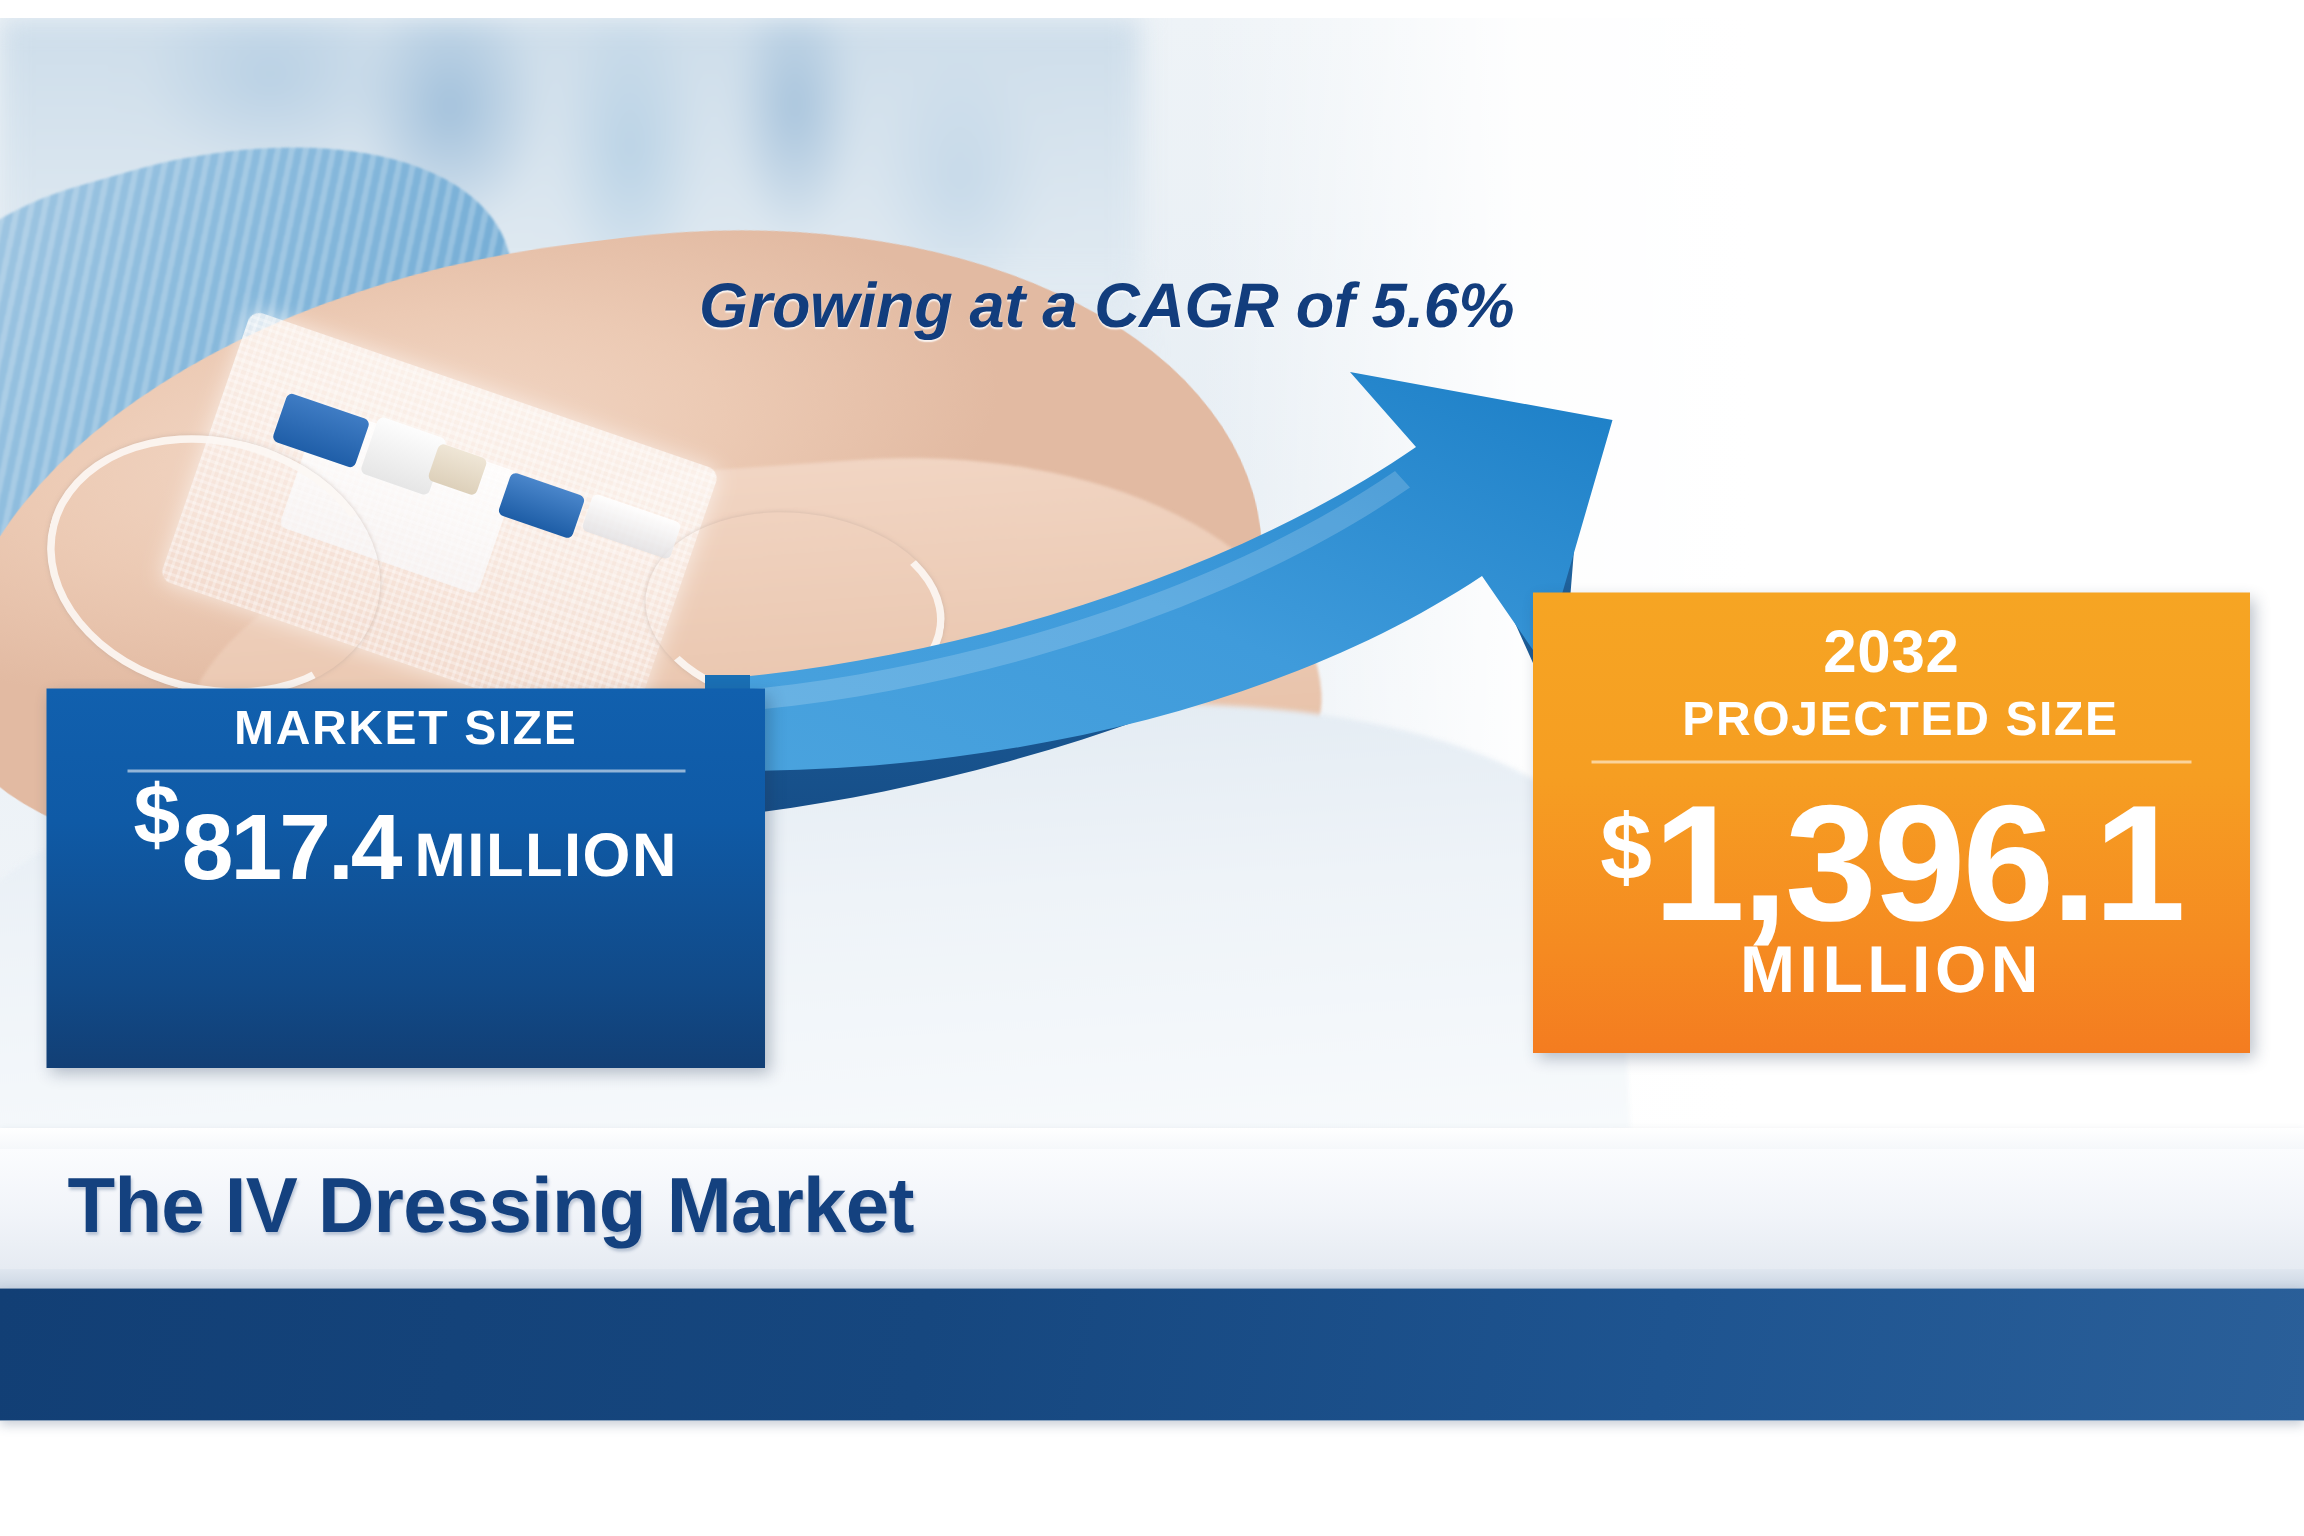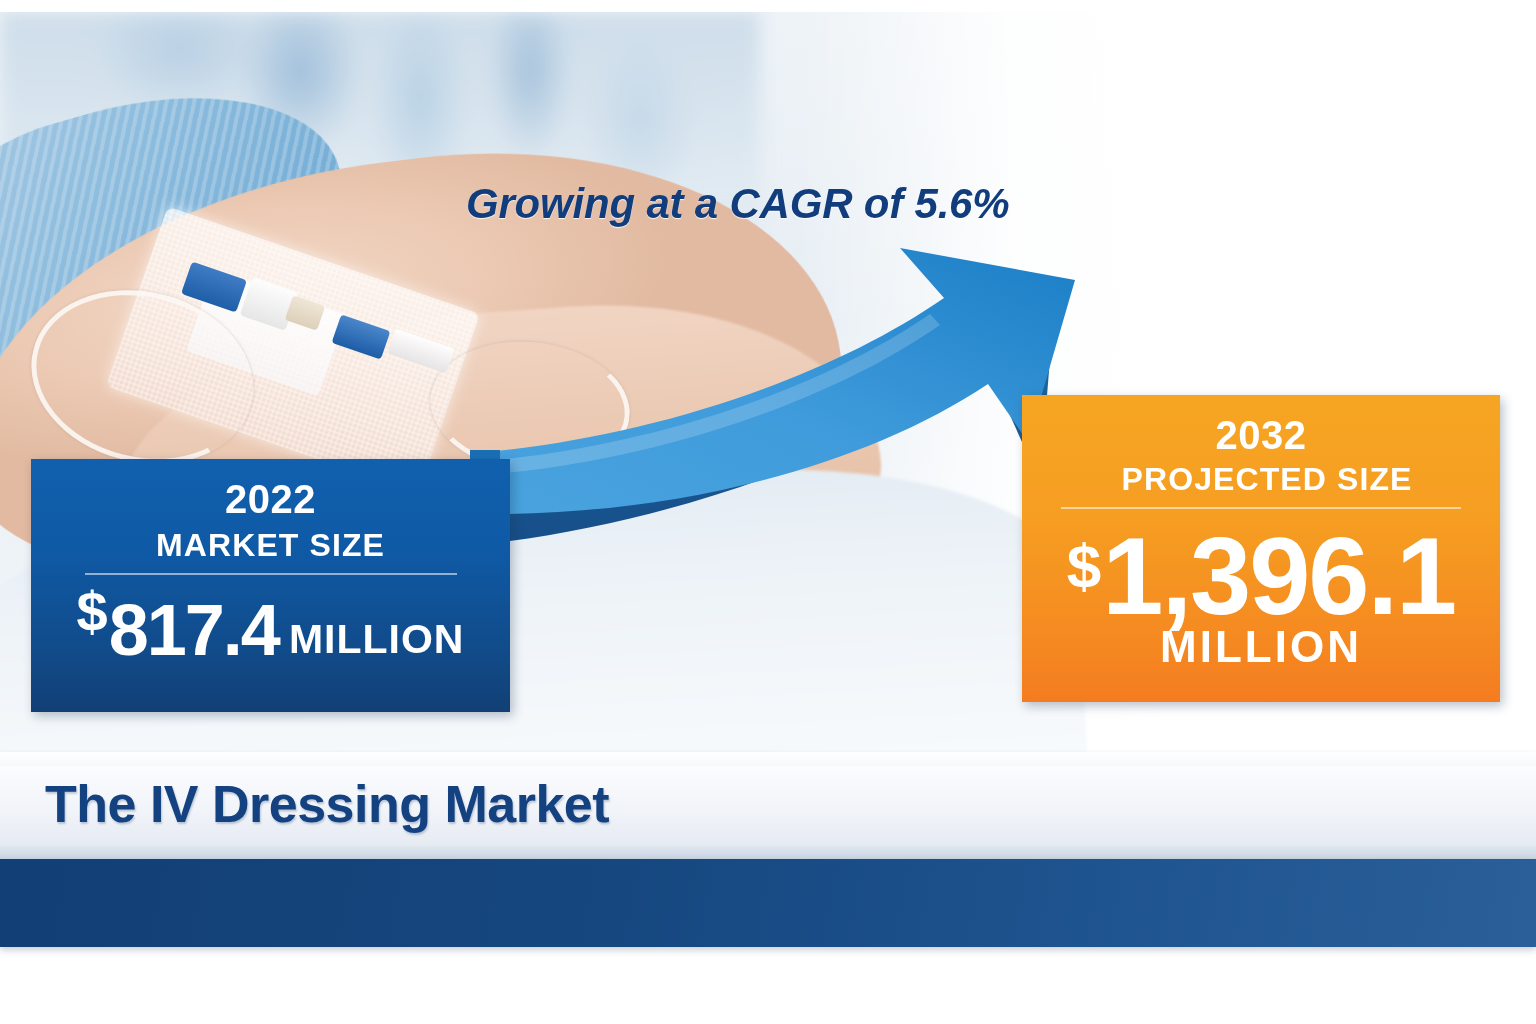--- a/index.html
+++ b/index.html
@@ -95,21 +95,21 @@
   .box-2022 .stat-label{margin-top:9px;}
   .box-2022 .stat-rule{width:372px;}
   .box-2032 .stat-year{margin-top:20px;}
   .box-2032 .stat-label{margin-top:7px;padding-left:12px;}
   .box-2032 .stat-rule{width:400px;}
   .value-row{display:flex;align-items:flex-end;justify-content:center;line-height:.92;}
   .val-dollar{font-size:56px;font-weight:bold;position:relative;top:-26px;margin-right:1px;}
   .val-num{font-weight:bold;letter-spacing:-2px;}
   .val-unit{font-weight:bold;letter-spacing:1px;}
   .box-2022 .value-row{margin-top:22px;}
-  .box-2022 .val-num{font-size:72px;text-align:center;}
+  .box-2022 .val-num{font-size:62px;text-align:center;}
   .box-2022 .val-unit{font-size:41px;margin-left:10px;position:relative;top:-5px;}
   .box-2032 .value-row{margin-top:16px;}
   .box-2032 .val-dollar{font-size:62px;top:-32px;}
   .box-2032 .val-num{font-size:110px;}
   .box-2032 .val-unit{font-size:44px;display:block;letter-spacing:3px;margin-top:-4px;}
 
   
   .title-band{position:absolute;left:0;top:740px;width:1536px;height:107px;
     background:linear-gradient(to bottom,#ffffff 0%,#eef2f7 22%,#e9eef5 62%,#dfe6ef 88%, #cbd6e3 100%);
     box-shadow:0 2px 5px rgba(60,80,110,.18);}
@@ -182,21 +182,20 @@
       <path d="M495 448 C 652 433, 820 378, 930 302 L 940 313
                C 826 392, 654 448, 496 462 Z" fill="#ffffff" opacity=".18"></path>
 
       <rect x="470" y="438" width="30" height="70" fill="#1a6fb4"></rect>
     </svg>
   </div>
 
   <div class="cagr">Growing at a CAGR of 5.6%</div>
 
   <div class="stat-box box-2022">
-    <div class="stat-year">2022</div>
     <div class="stat-label">MARKET SIZE</div>
     <div class="stat-rule"></div>
     <div class="value-row">
       <span class="val-dollar">$</span>
       <span class="val-num">817.4</span>
       <span class="val-unit">MILLION</span>
     </div>
   </div>
 
   <div class="stat-box box-2032">

